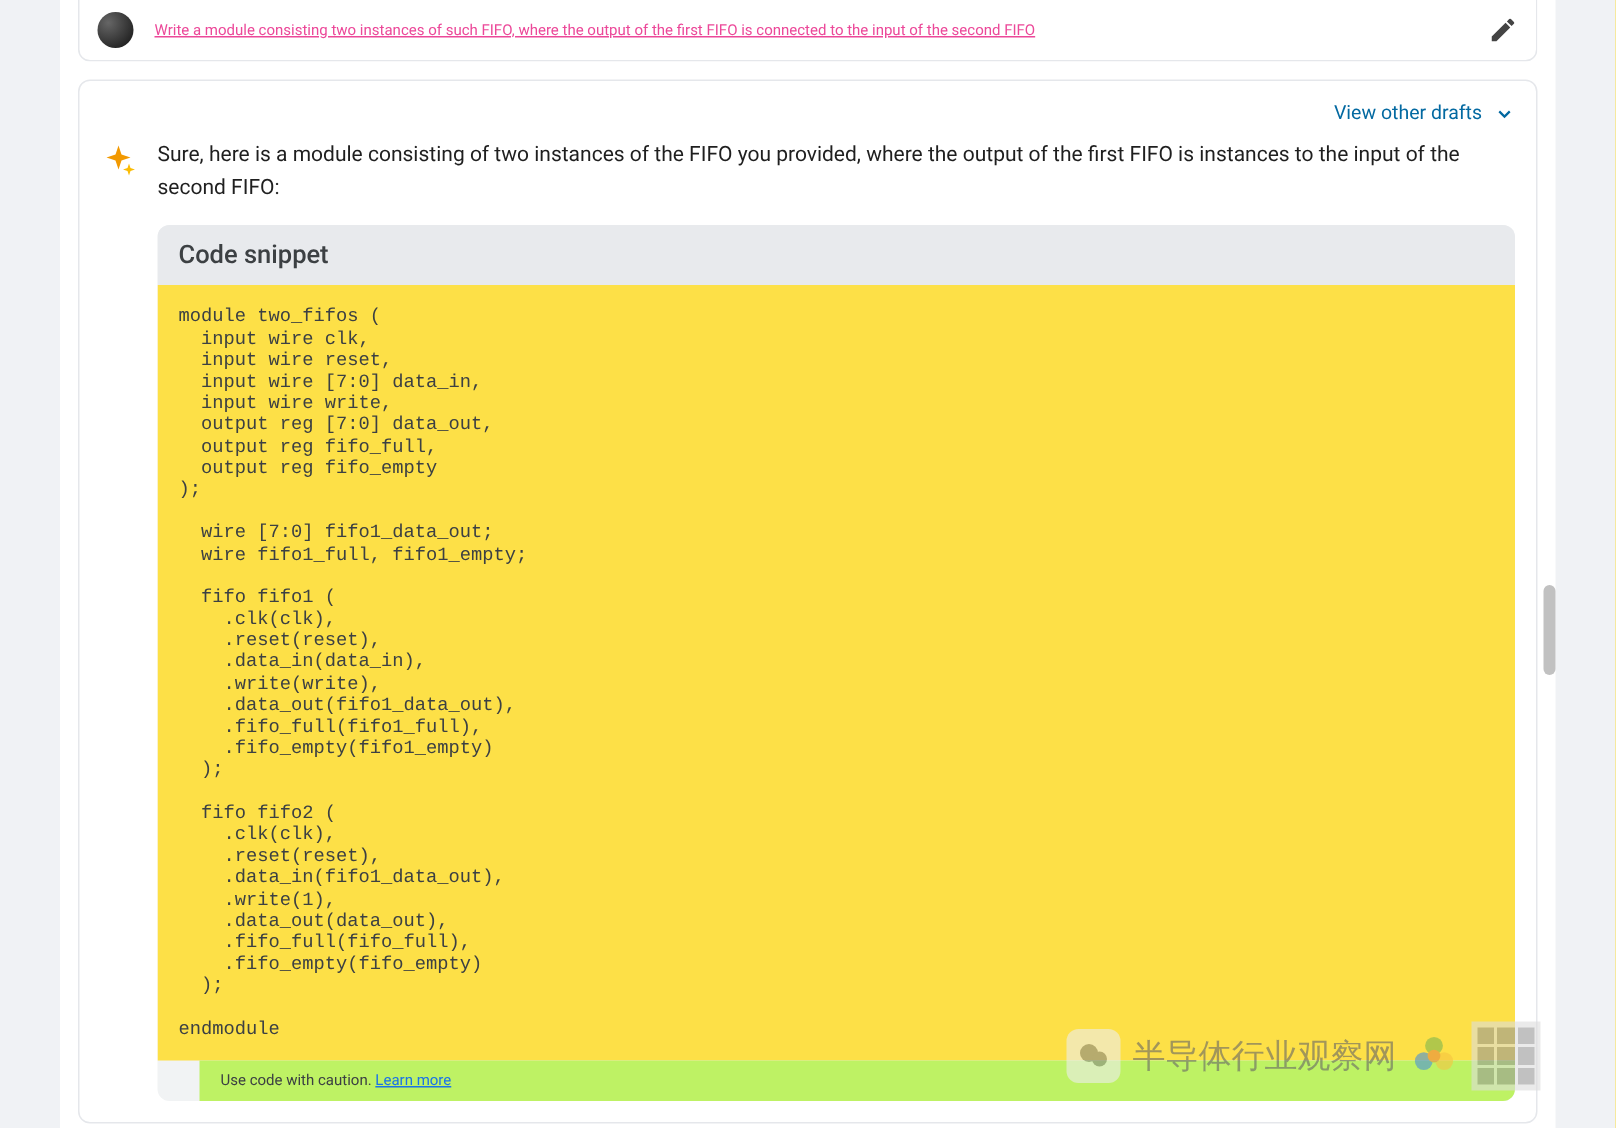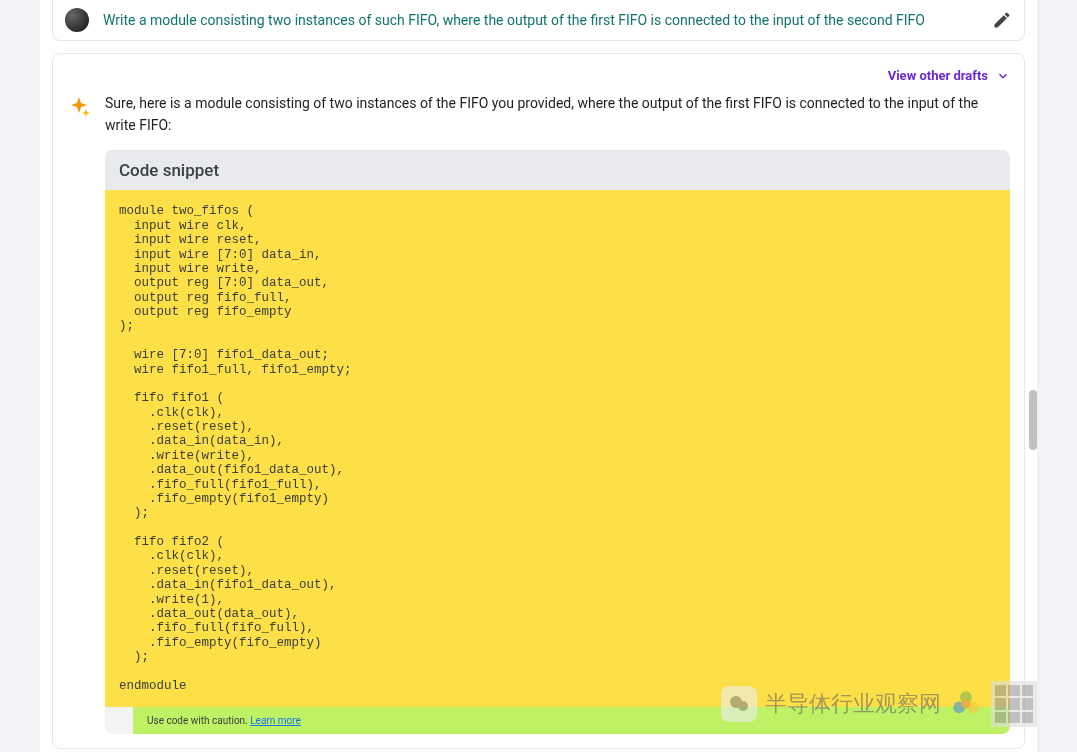--- a/index.html
+++ b/index.html
@@ -33,23 +33,24 @@
     }
     .avatar {
       width: 24px;
       height: 24px;
       border-radius: 50%;
       background: radial-gradient(circle at 30% 30%, #666, #111);
       flex-shrink: 0;
       margin-right: 14px;
     }
     .user-text {
-      font-size: 14px;
-      color: #0f766e;
+      font-size: 10px;
+      color: #ec4899;
       flex: 1;
+      text-decoration: underline;
     }
     .edit-icon {
       width: 20px;
       height: 20px;
       color: #444;
       cursor: pointer;
     }
     .response-card {
       border: 1px solid #e5e7eb;
       border-radius: 8px;
@@ -57,22 +58,22 @@
       background: #fff;
     }
     .drafts-row {
       display: flex;
       justify-content: flex-end;
       align-items: center;
       margin-bottom: 10px;
     }
     .view-drafts {
       font-size: 13px;
-      color: #6d28d9;
-      font-weight: 700;
+      color: #0369a1;
+      font-weight: 400;
       display: flex;
       align-items: center;
       gap: 8px;
       cursor: pointer;
     }
     .chevron-down {
       width: 14px;
       height: 14px;
     }
     .response-body {
@@ -123,21 +124,21 @@
       color: #3c4043;
       margin-left: 28px;
     }
     .code-footer a {
       color: #1a73e8;
       text-decoration: underline;
       cursor: pointer;
     }
     .watermark {
       position: absolute;
-      right: 0;
+      right: 10px;
       bottom: 25px;
       display: flex;
       align-items: center;
       gap: 8px;
       opacity: 0.6;
       font-size: 22px;
       color: #666;
       font-weight: 500;
       font-family: "Microsoft YaHei", sans-serif;
       pointer-events: none;
@@ -199,21 +200,21 @@
       </div>
     </div>
 
     <div class="response-body">
       <svg class="sparkle" viewBox="0 0 24 24">
         <path fill="#F29900" d="M12 2l2 6 6 2-6 2-2 6-2-6-6-2 6-2z"></path>
         <path fill="#FBBC04" d="M19 14l1 3 3 1-3 1-1 3-1-3-3-1 3-1z"></path>
       </svg>
 
       <div class="response-content">
-        <div class="intro-text">Sure, here is a module consisting of two instances of the FIFO you provided, where the output of the first FIFO is connected to the input of the write FIFO:</div>
+        <div class="intro-text">Sure, here is a module consisting of two instances of the FIFO you provided, where the output of the first FIFO is instances to the input of the second FIFO:</div>
 
         <div class="code-block">
           <div class="code-header">Code snippet</div>
           <pre class="code-content">module two_fifos (
   input wire clk,
   input wire reset,
   input wire [7:0] data_in,
   input wire write,
   output reg [7:0] data_out,
   output reg fifo_full,

